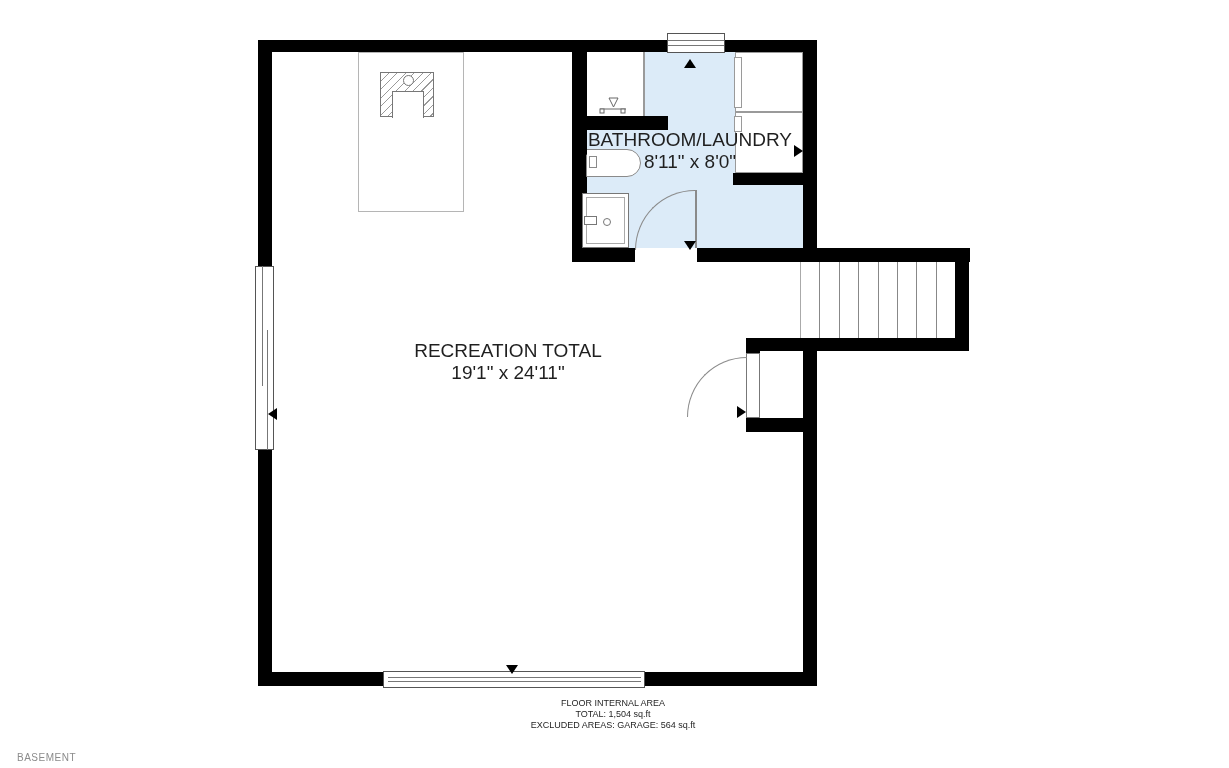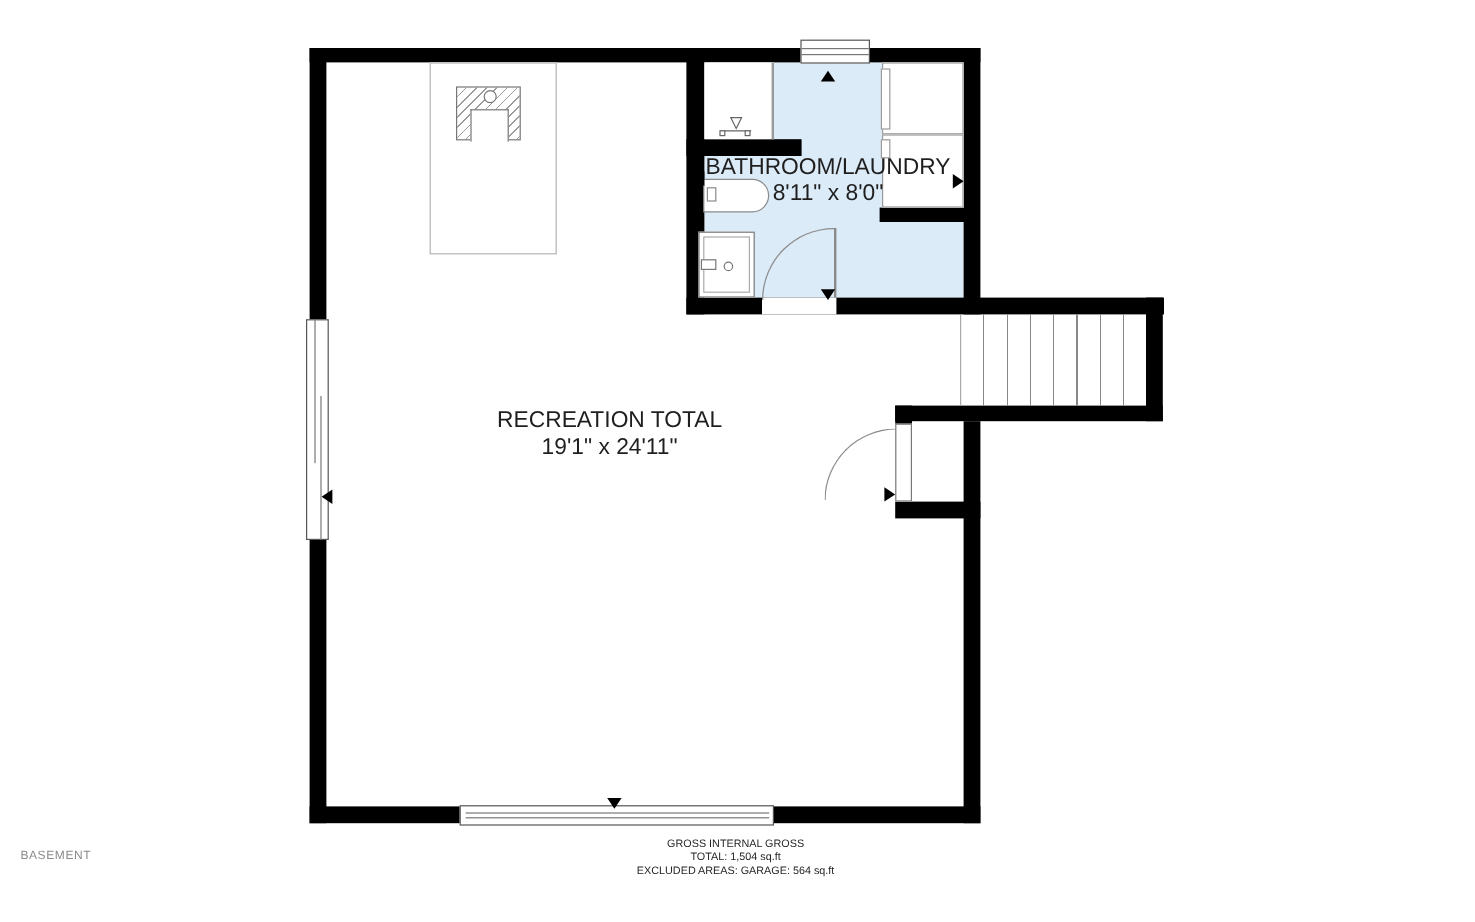--- a/index.html
+++ b/index.html
@@ -20,21 +20,21 @@
   .label{position:absolute;text-align:center;color:var(--text,#1f1f1f);}
   .room-name{font-size:19px;line-height:22px;white-space:nowrap;}
   .room-dims{font-size:19px;line-height:22px;white-space:nowrap;}
   .stairs{position:absolute;border-left:1px solid #aaa;box-sizing:border-box;
           background:repeating-linear-gradient(to right,transparent 0,transparent 18.4px,#888 18.4px,#888 19.4px);}
   .hatch{position:absolute;border:1px solid #777;box-sizing:border-box;
          background:repeating-linear-gradient(135deg,#fff 0,#fff 5px,#9a9a9a 5px,#9a9a9a 6px);}
   .footer{position:absolute;left:413px;top:698px;width:400px;text-align:center;
           font-size:9px;line-height:11px;color:var(--text,#1f1f1f);}
   .footer .muted{color:var(--muted,#9d9d9d);}
-  .level{position:absolute;left:17px;top:708px;font-size:10px;letter-spacing:.5px;color:#8b8b8b;}
+  .level{position:absolute;left:17px;top:752px;font-size:10px;letter-spacing:.5px;color:#8b8b8b;}
 </style>
 </head>
 <body>
 
 <div class="plan">
 
   <div class="fill" style="left:587px;top:52px;width:216px;height:196px"></div>
 
   <div class="wall" style="left:258px;top:40px;width:559px;height:12px"></div>
   <div class="wall" style="left:258px;top:40px;width:14px;height:646px"></div>
@@ -109,20 +109,20 @@
   <div class="label" style="left:572px;top:129px;width:236px">
     <div class="room-name">BATHROOM/LAUNDRY</div>
     <div class="room-dims">8'11" x 8'0"</div>
   </div>
   <div class="label" style="left:378px;top:340px;width:260px">
     <div class="room-name">RECREATION TOTAL</div>
     <div class="room-dims">19'1" x 24'11"</div>
   </div>
 
   <div class="footer">
-    <div>GROSS INTERNAL GROSS</div>
+    <div>FLOOR INTERNAL AREA</div>
     <div>TOTAL: 1,504 sq.ft</div>
     <div>EXCLUDED AREAS: GARAGE: 564 sq.ft</div>
   </div>
 
   <div class="level">BASEMENT</div>
 
 </div>
 
 </body></html>

